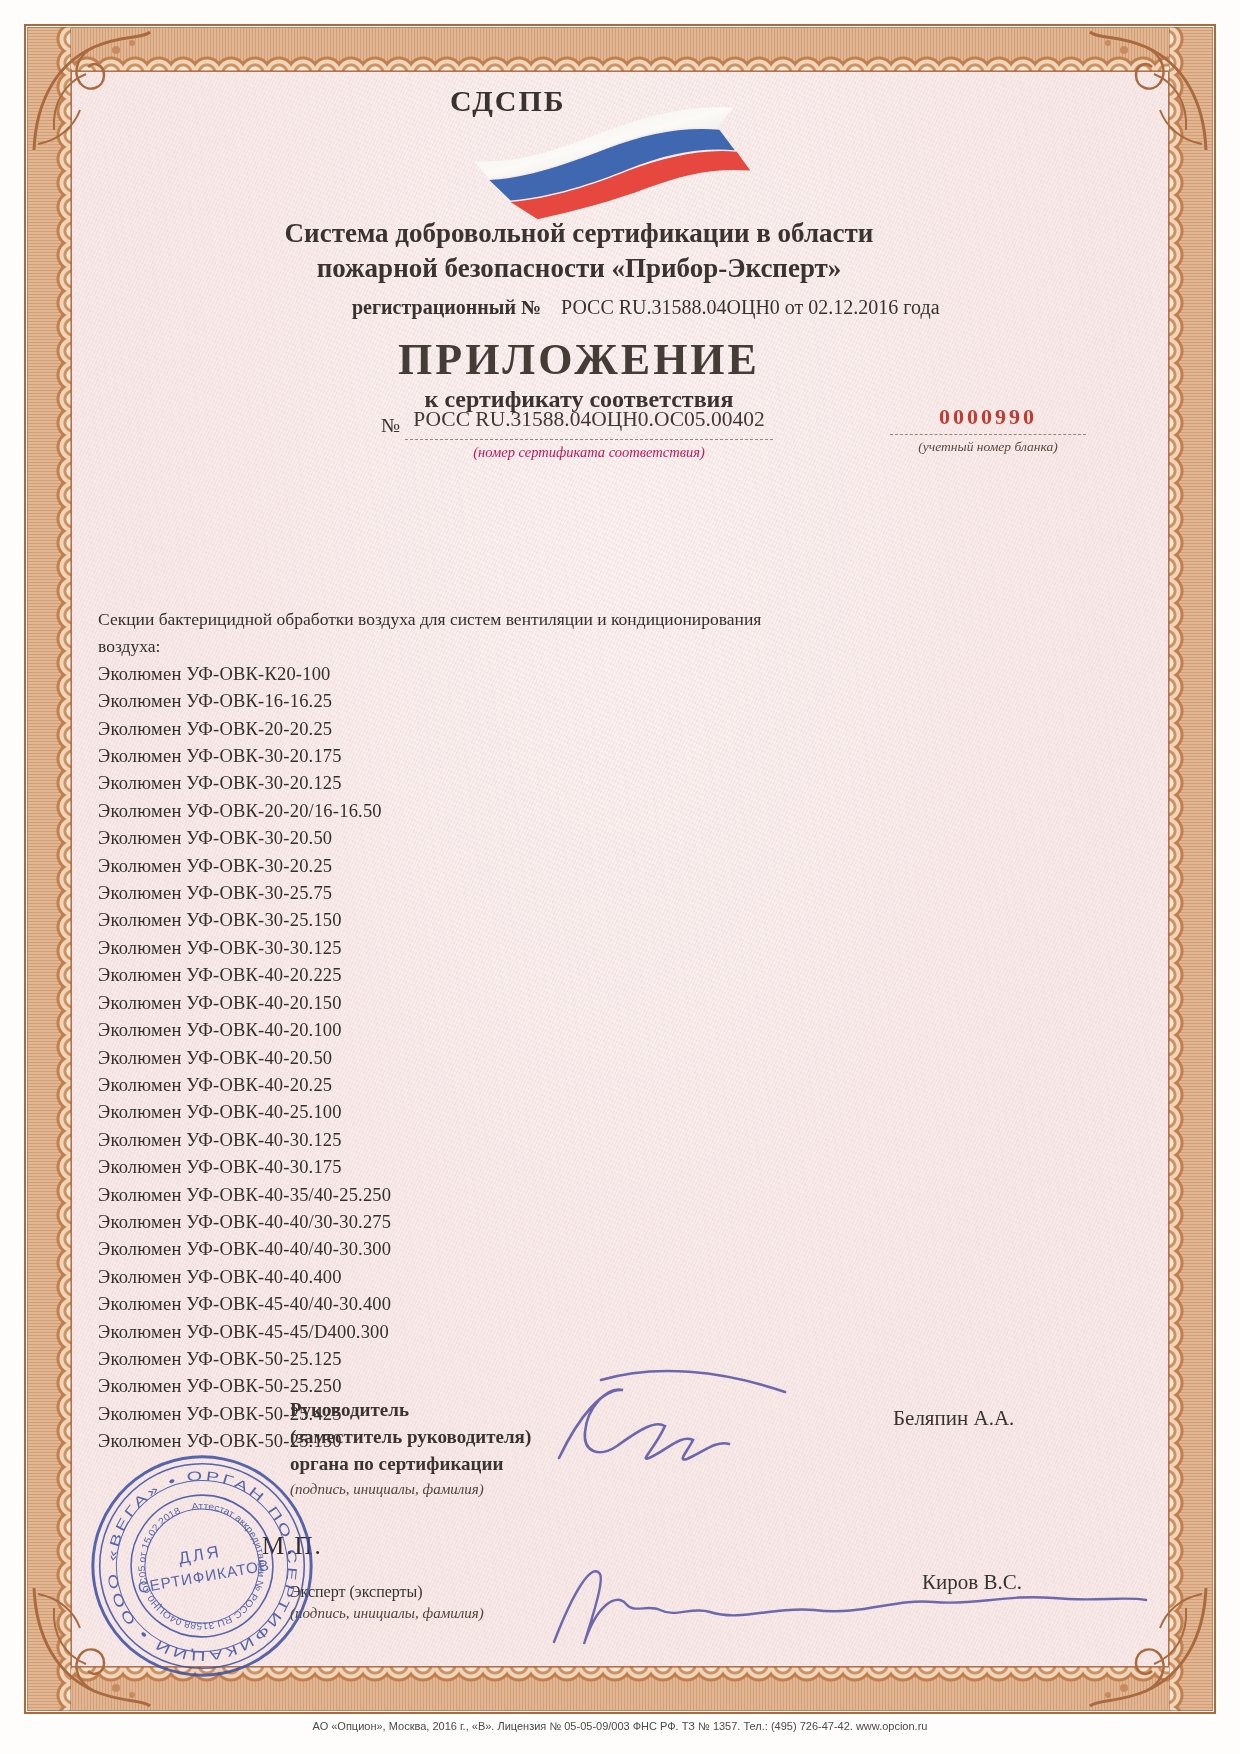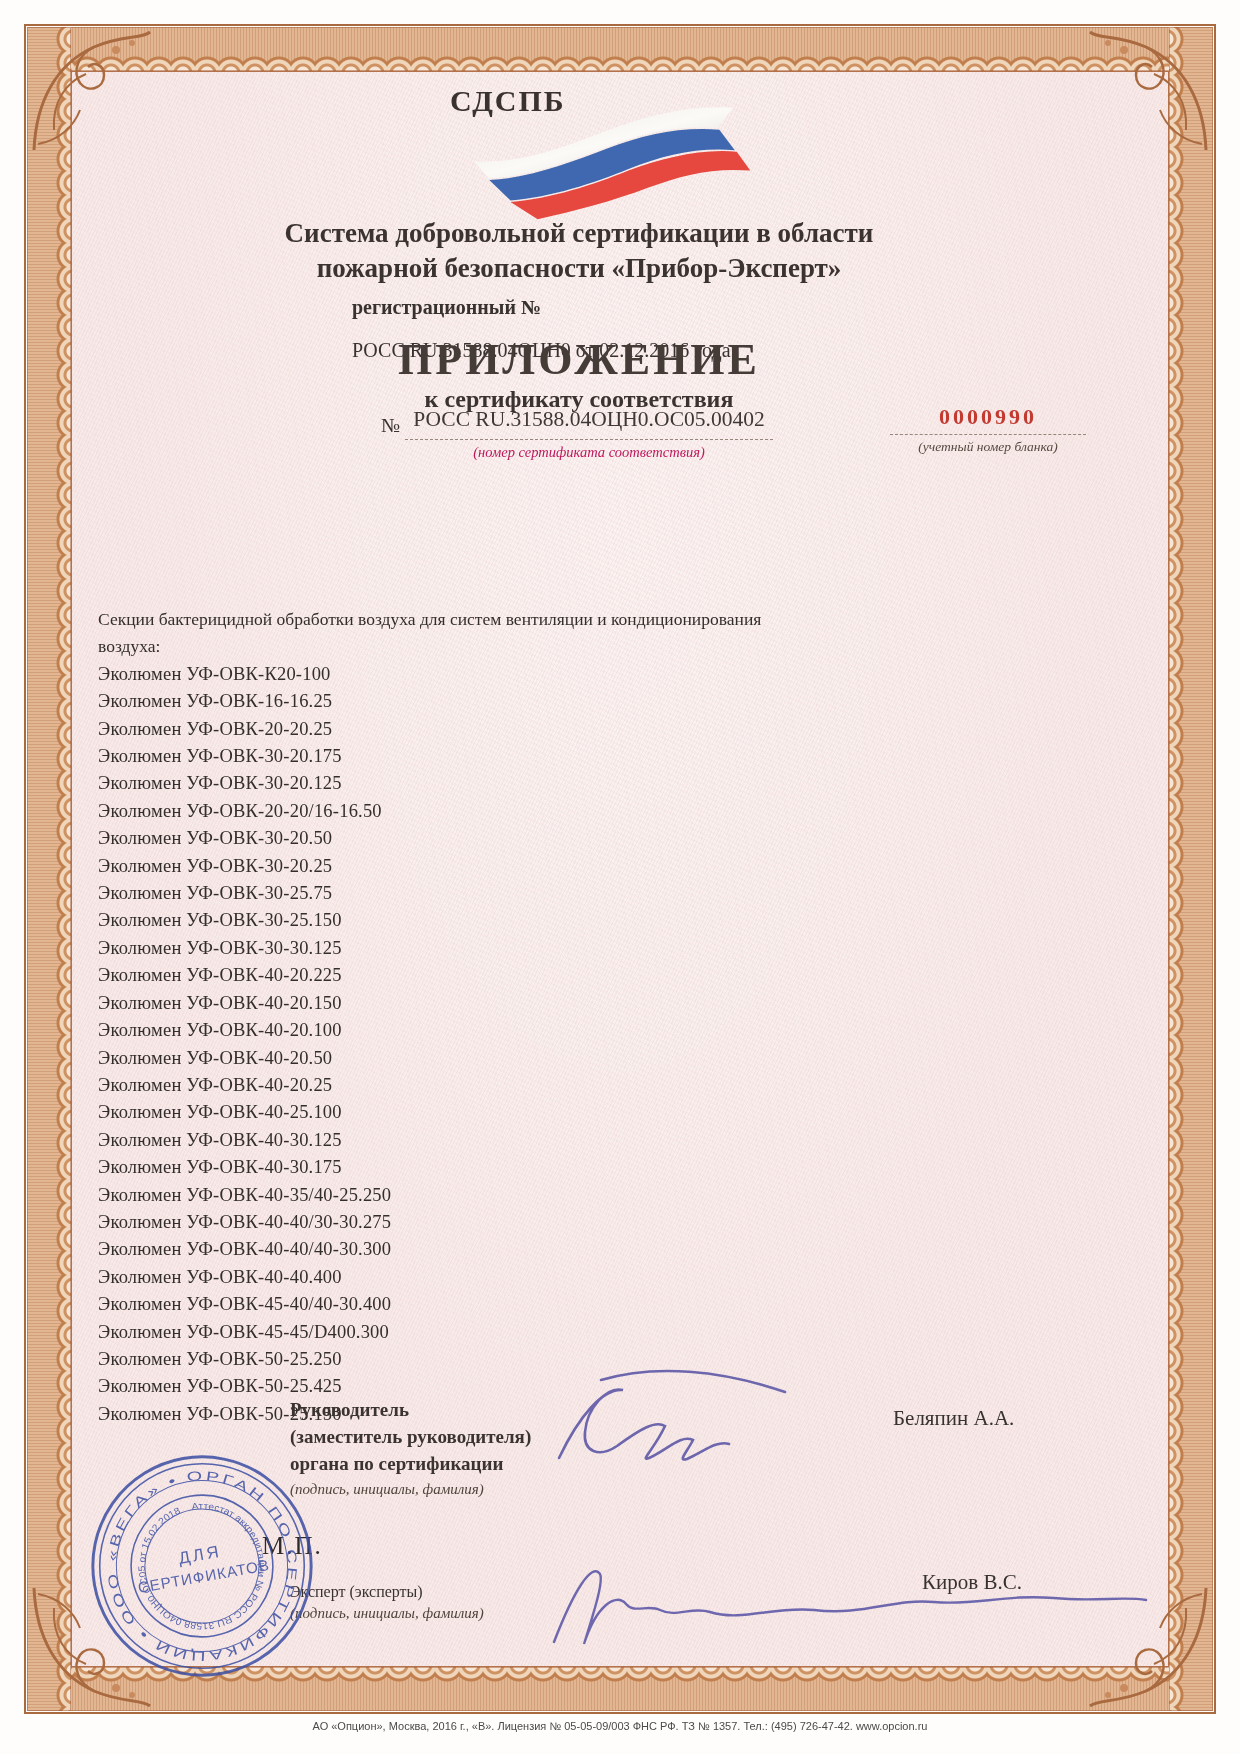--- a/index.html
+++ b/index.html
@@ -48,21 +48,21 @@
       repeating-linear-gradient(25deg,rgba(244,226,226,.35) 0 2px,rgba(0,0,0,0) 2px 5px),
       radial-gradient(ellipse at 50% 28%,rgba(255,255,255,.45),rgba(0,0,0,0) 65%);}
 
   .abs{position:absolute;z-index:3;}
 
   
   .logo-text{left:450px;top:84px;font-size:30px;font-weight:bold;letter-spacing:2px;color:#3a322f;}
   .flag{left:468px;top:92px;}
   .center-wrap{left:0;right:90px;text-align:center;padding-left:8px;}
   .title{top:216px;font-size:27px;font-weight:bold;line-height:35px;color:#3b3330;}
-  .reg-row{left:352px;top:296px;display:flex;gap:20px;align-items:baseline;flex-direction:column;}
+  .reg-row{left:352px;top:296px;display:flex;gap:20px;align-items:baseline;}
   .reg-label{font-size:20px;font-weight:bold;}
   .reg-value{font-size:20px;}
   .heading{top:334px;font-size:44px;font-weight:bold;letter-spacing:3px;color:#453c38;}
   .subheading{top:386px;font-size:24px;font-weight:bold;color:#3b3330;}
 
   .cert-no-label{left:381px;top:414px;font-size:20px;}
   .cert-number{left:405px;top:407px;width:368px;text-align:center;font-size:21.5px;color:#3f3835;}
   .cert-underline{left:405px;top:439px;width:368px;border-bottom:1.5px dashed #97867c;}
   .cert-caption{left:405px;top:444px;width:368px;text-align:center;font-style:italic;font-size:14.5px;color:#be185d;}
   .blank-number{left:888px;top:404px;width:200px;text-align:center;font-size:22px;letter-spacing:3px;color:#c23a30;font-weight:bold;}
@@ -183,20 +183,21 @@
         <div>Эколюмен УФ-ОВК-40-20.25</div>
         <div>Эколюмен УФ-ОВК-40-25.100</div>
         <div>Эколюмен УФ-ОВК-40-30.125</div>
         <div>Эколюмен УФ-ОВК-40-30.175</div>
         <div>Эколюмен УФ-ОВК-40-35/40-25.250</div>
         <div>Эколюмен УФ-ОВК-40-40/30-30.275</div>
         <div>Эколюмен УФ-ОВК-40-40/40-30.300</div>
         <div>Эколюмен УФ-ОВК-40-40.400</div>
         <div>Эколюмен УФ-ОВК-45-40/40-30.400</div>
         <div>Эколюмен УФ-ОВК-45-45/D400.300</div>
+        <div>Эколюмен УФ-ОВК-50-25.125</div>
         <div>Эколюмен УФ-ОВК-50-25.250</div>
         <div>Эколюмен УФ-ОВК-50-25.425</div>
         <div>Эколюмен УФ-ОВК-50-25.150</div>
       </div>
   </div>
 
   <div class="abs sig-head-block">
     <div class="b">Руководитель</div>
     <div class="b">(заместитель руководителя)</div>
     <div class="b">органа по сертификации</div>

